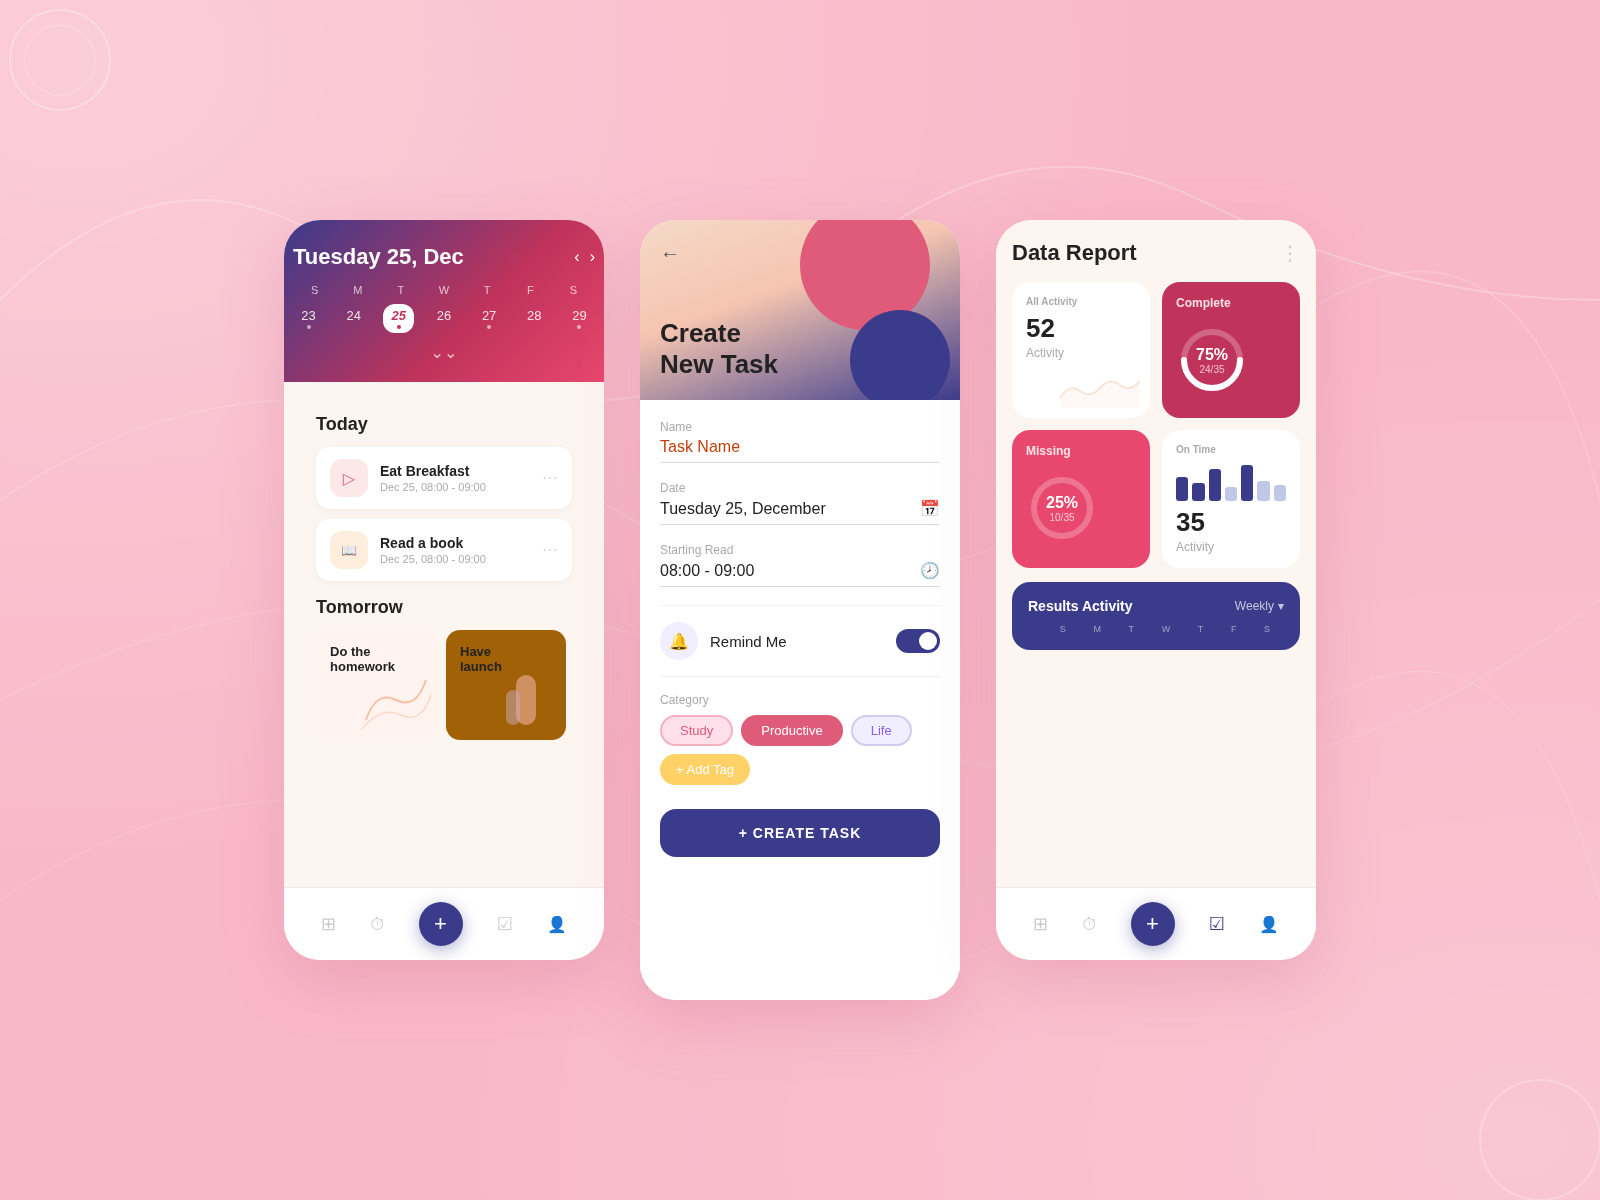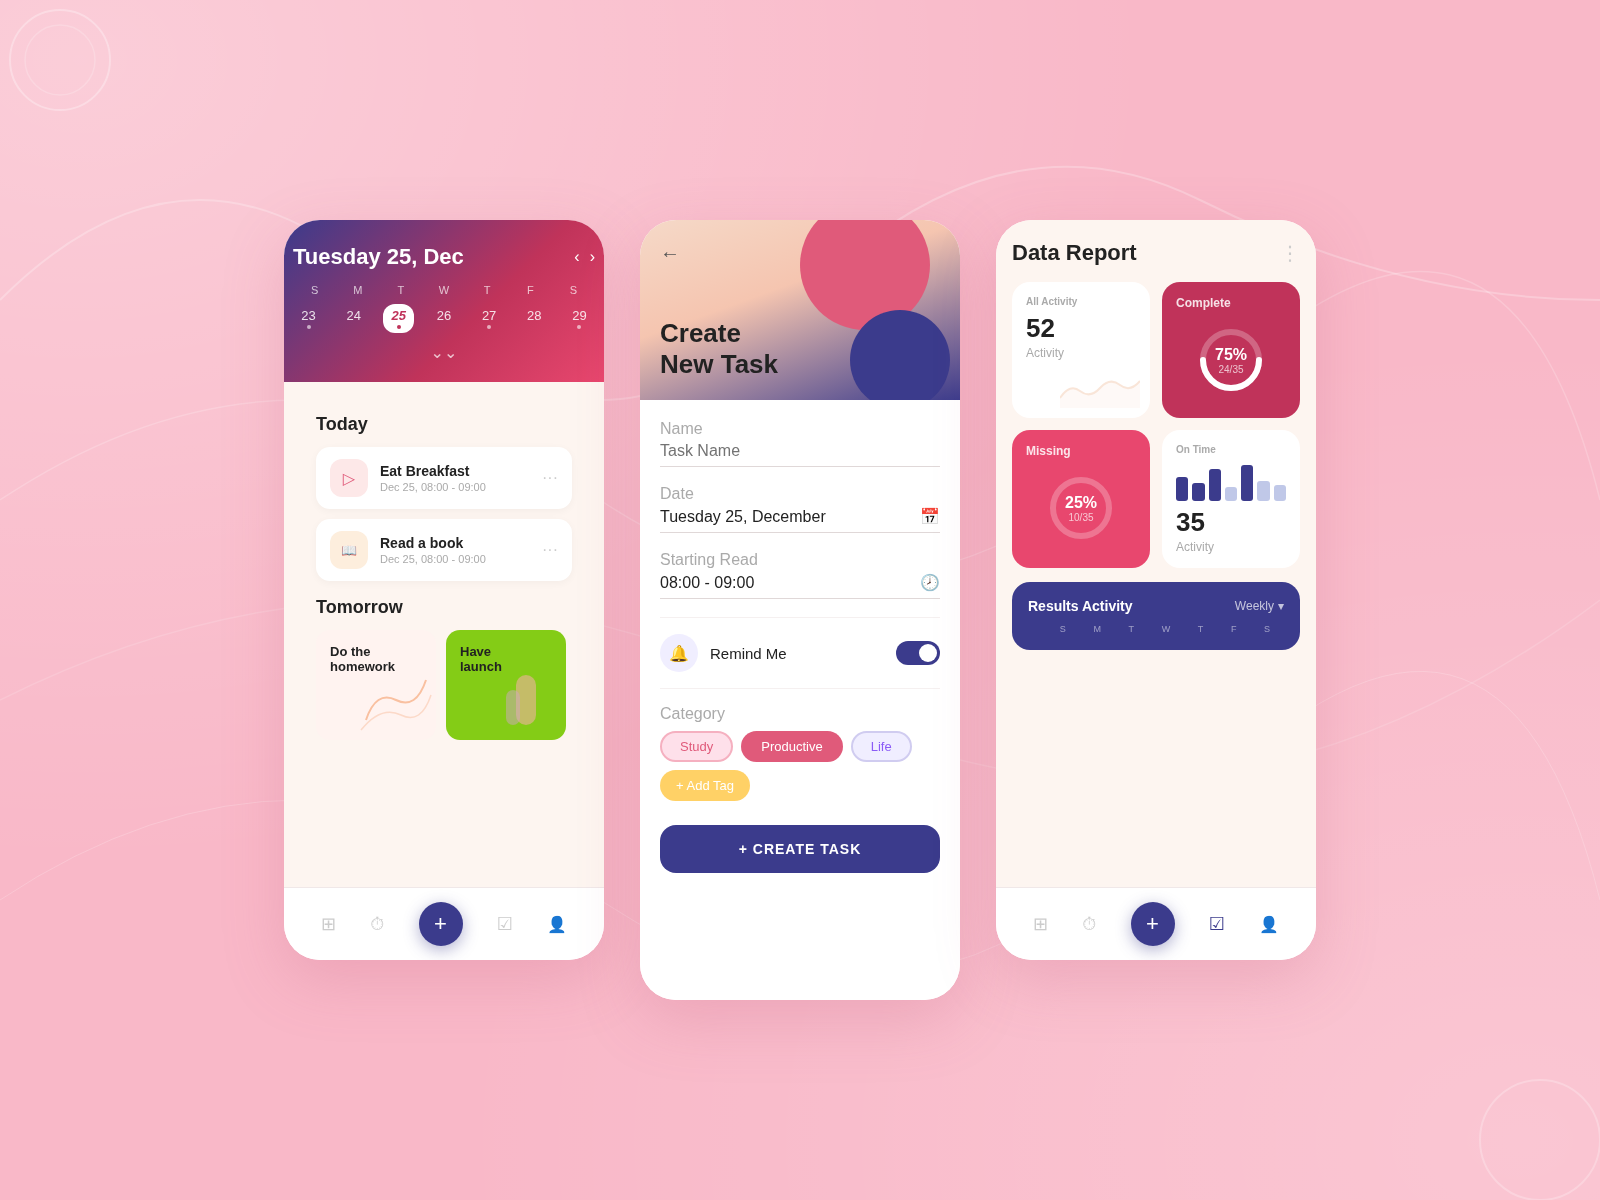--- a/index.html
+++ b/index.html
@@ -253,36 +253,36 @@
 
     .phone2-body {
       background: #fff;
       flex: 1;
       padding: 20px 20px 16px;
     }
     .form-field {
       margin-bottom: 18px;
     }
     .form-label {
-      font-size: 16px;
+      font-size: 12px;
       color: #aaa;
       margin-bottom: 4px;
     }
     .form-input {
       border: none;
       border-bottom: 1.5px solid #e0d8d8;
       font-size: 16px;
       color: #222;
       width: 100%;
       padding-bottom: 6px;
       display: flex;
       align-items: center;
       justify-content: space-between;
     }
-    .form-input-text { font-size: 16px; color: #737373; }
+    .form-input-text { font-size: 16px; color: #c2410c; }
     .form-input-text.filled { color: #222; }
     .form-icon { color: #6666bb; font-size: 16px; }
 
     .remind-row {
       display: flex;
       align-items: center;
       gap: 12px;
       padding: 16px 0;
       border-top: 1px solid #f5f0f0;
       border-bottom: 1px solid #f5f0f0;
@@ -399,21 +399,20 @@
     .sparkline {
       position: absolute;
       bottom: 10px; right: 10px;
       opacity: 0.4;
     }
 
     
     .donut-container {
       display: flex;
       align-items: center;
-      justify-content: center;
       padding: 8px 0;
     }
     .donut {
       position: relative;
       width: 72px; height: 72px;
     }
     .donut-text {
       position: absolute;
       top: 50%; left: 50%;
       transform: translate(-50%, -50%);
@@ -576,21 +575,21 @@
         <div class="tomorrow-cards">
 
           <div class="tmr-card" style="background:#fff3f0;">
             <div class="tmr-card-title">Do the<br>homework</div>
             <svg class="tmr-card-decoration" viewBox="0 0 80 80" xmlns="http://www.w3.org/2000/svg">
               <path d="M10,60 Q20,30 40,40 Q60,50 70,20" fill="none" stroke="#f9c0a0" stroke-width="2"></path>
               <path d="M5,70 Q25,45 45,55 Q65,65 75,35" fill="none" stroke="#f9c0a0" stroke-width="1.5" opacity="0.5"></path>
             </svg>
           </div>
 
-          <div class="tmr-card" style="background:#84cc16;">
+          <div class="tmr-card" style="background:#a16207;">
             <div class="tmr-card-title">Have<br>launch</div>
             <svg class="tmr-card-decoration" viewBox="0 0 80 80" xmlns="http://www.w3.org/2000/svg">
               <rect x="30" y="15" width="20" height="50" rx="10" fill="#f0b0a0" opacity="0.6"></rect>
               <rect x="20" y="30" width="14" height="35" rx="7" fill="#d0a8c0" opacity="0.5"></rect>
             </svg>
           </div>
 
           <div class="tmr-card" style="background:#f5f0ff; width:80px;">
             <div class="tmr-card-title">Mo<br>DIY</div>
             <svg class="tmr-card-decoration" viewBox="0 0 80 80" xmlns="http://www.w3.org/2000/svg">

